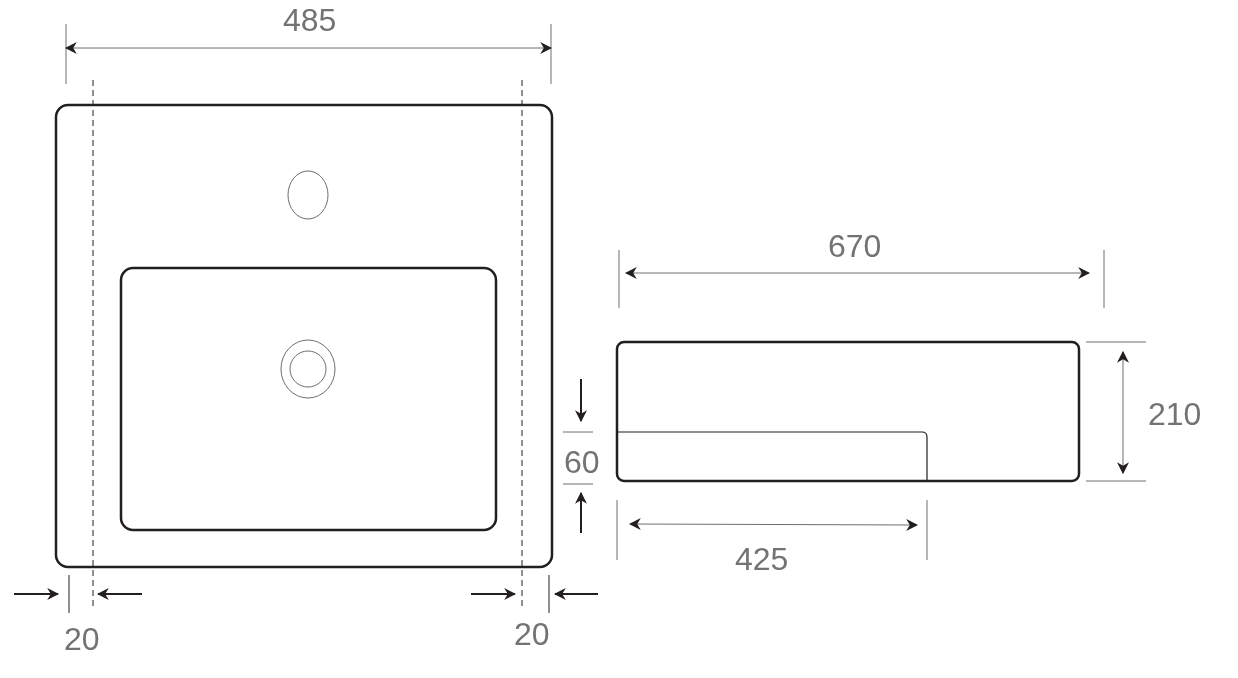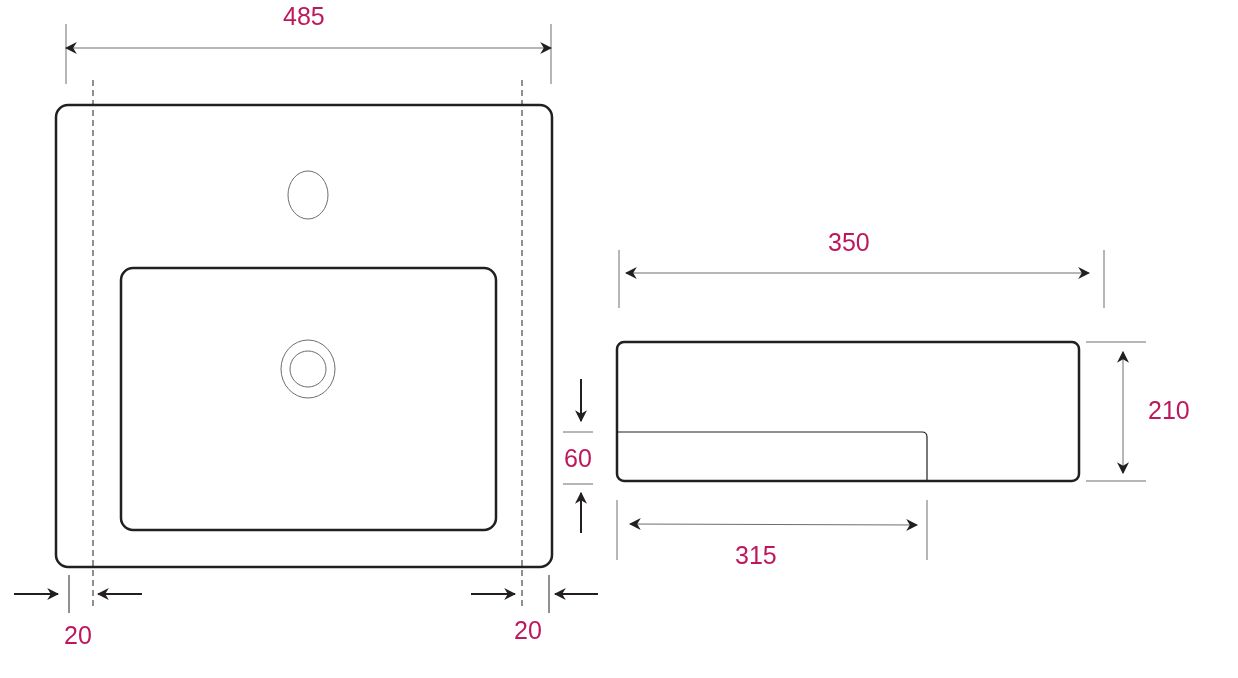--- a/index.html
+++ b/index.html
@@ -1,18 +1,18 @@
 <!DOCTYPE html>
 <html><head>
 <meta charset="utf-8">
 <style>
   html,body{margin:0;padding:0;background:#ffffff;}
   body{width:1238px;height:678px;overflow:hidden;position:relative;font-family:"DejaVu Sans",sans-serif;}
   svg{position:absolute;left:0;top:0;}
-  .lbl{position:absolute;font-family:"Liberation Sans",sans-serif;font-size:25px;color:#be185d;line-height:1;letter-spacing:0px;}
+  .lbl{position:absolute;font-family:"Liberation Sans",sans-serif;font-size:32px;color:#737373;line-height:1;letter-spacing:0px;}
 </style>
 </head>
 <body>
 
 <svg width="1238" height="678" viewBox="0 0 1238 678" xmlns="http://www.w3.org/2000/svg">
   <defs>
     <marker id="ah" viewBox="0 0 10 10" refX="9" refY="5" markerWidth="12" markerHeight="12" orient="auto-start-reverse" markerUnits="userSpaceOnUse">
       <path d="M0,0 L10,5 L0,10 L3,5 Z" fill="#231f20"></path>
     </marker>
   </defs>
@@ -66,16 +66,16 @@
 
     <line x1="617" y1="500" x2="617" y2="560" stroke="#6d6e71" stroke-width="1"></line>
     <line x1="927" y1="500" x2="927" y2="560" stroke="#6d6e71" stroke-width="1"></line>
     <line x1="630" y1="524" x2="917" y2="525" stroke="#6d6e71" stroke-width="1" marker-start="url(#ah)" marker-end="url(#ah)"></line>
   </g>
 </svg>
 
 <div class="lbl" style="left:283px;top:4px;">485</div>
 <div class="lbl" style="left:64px;top:623px;">20</div>
 <div class="lbl" style="left:514px;top:618px;">20</div>
-<div class="lbl" style="left:828px;top:230px;">350</div>
+<div class="lbl" style="left:828px;top:230px;">670</div>
 <div class="lbl" style="left:1148px;top:398px;">210</div>
 <div class="lbl" style="left:564px;top:446px;">60</div>
-<div class="lbl" style="left:735px;top:543px;">315</div>
+<div class="lbl" style="left:735px;top:543px;">425</div>
 
 </body></html>

